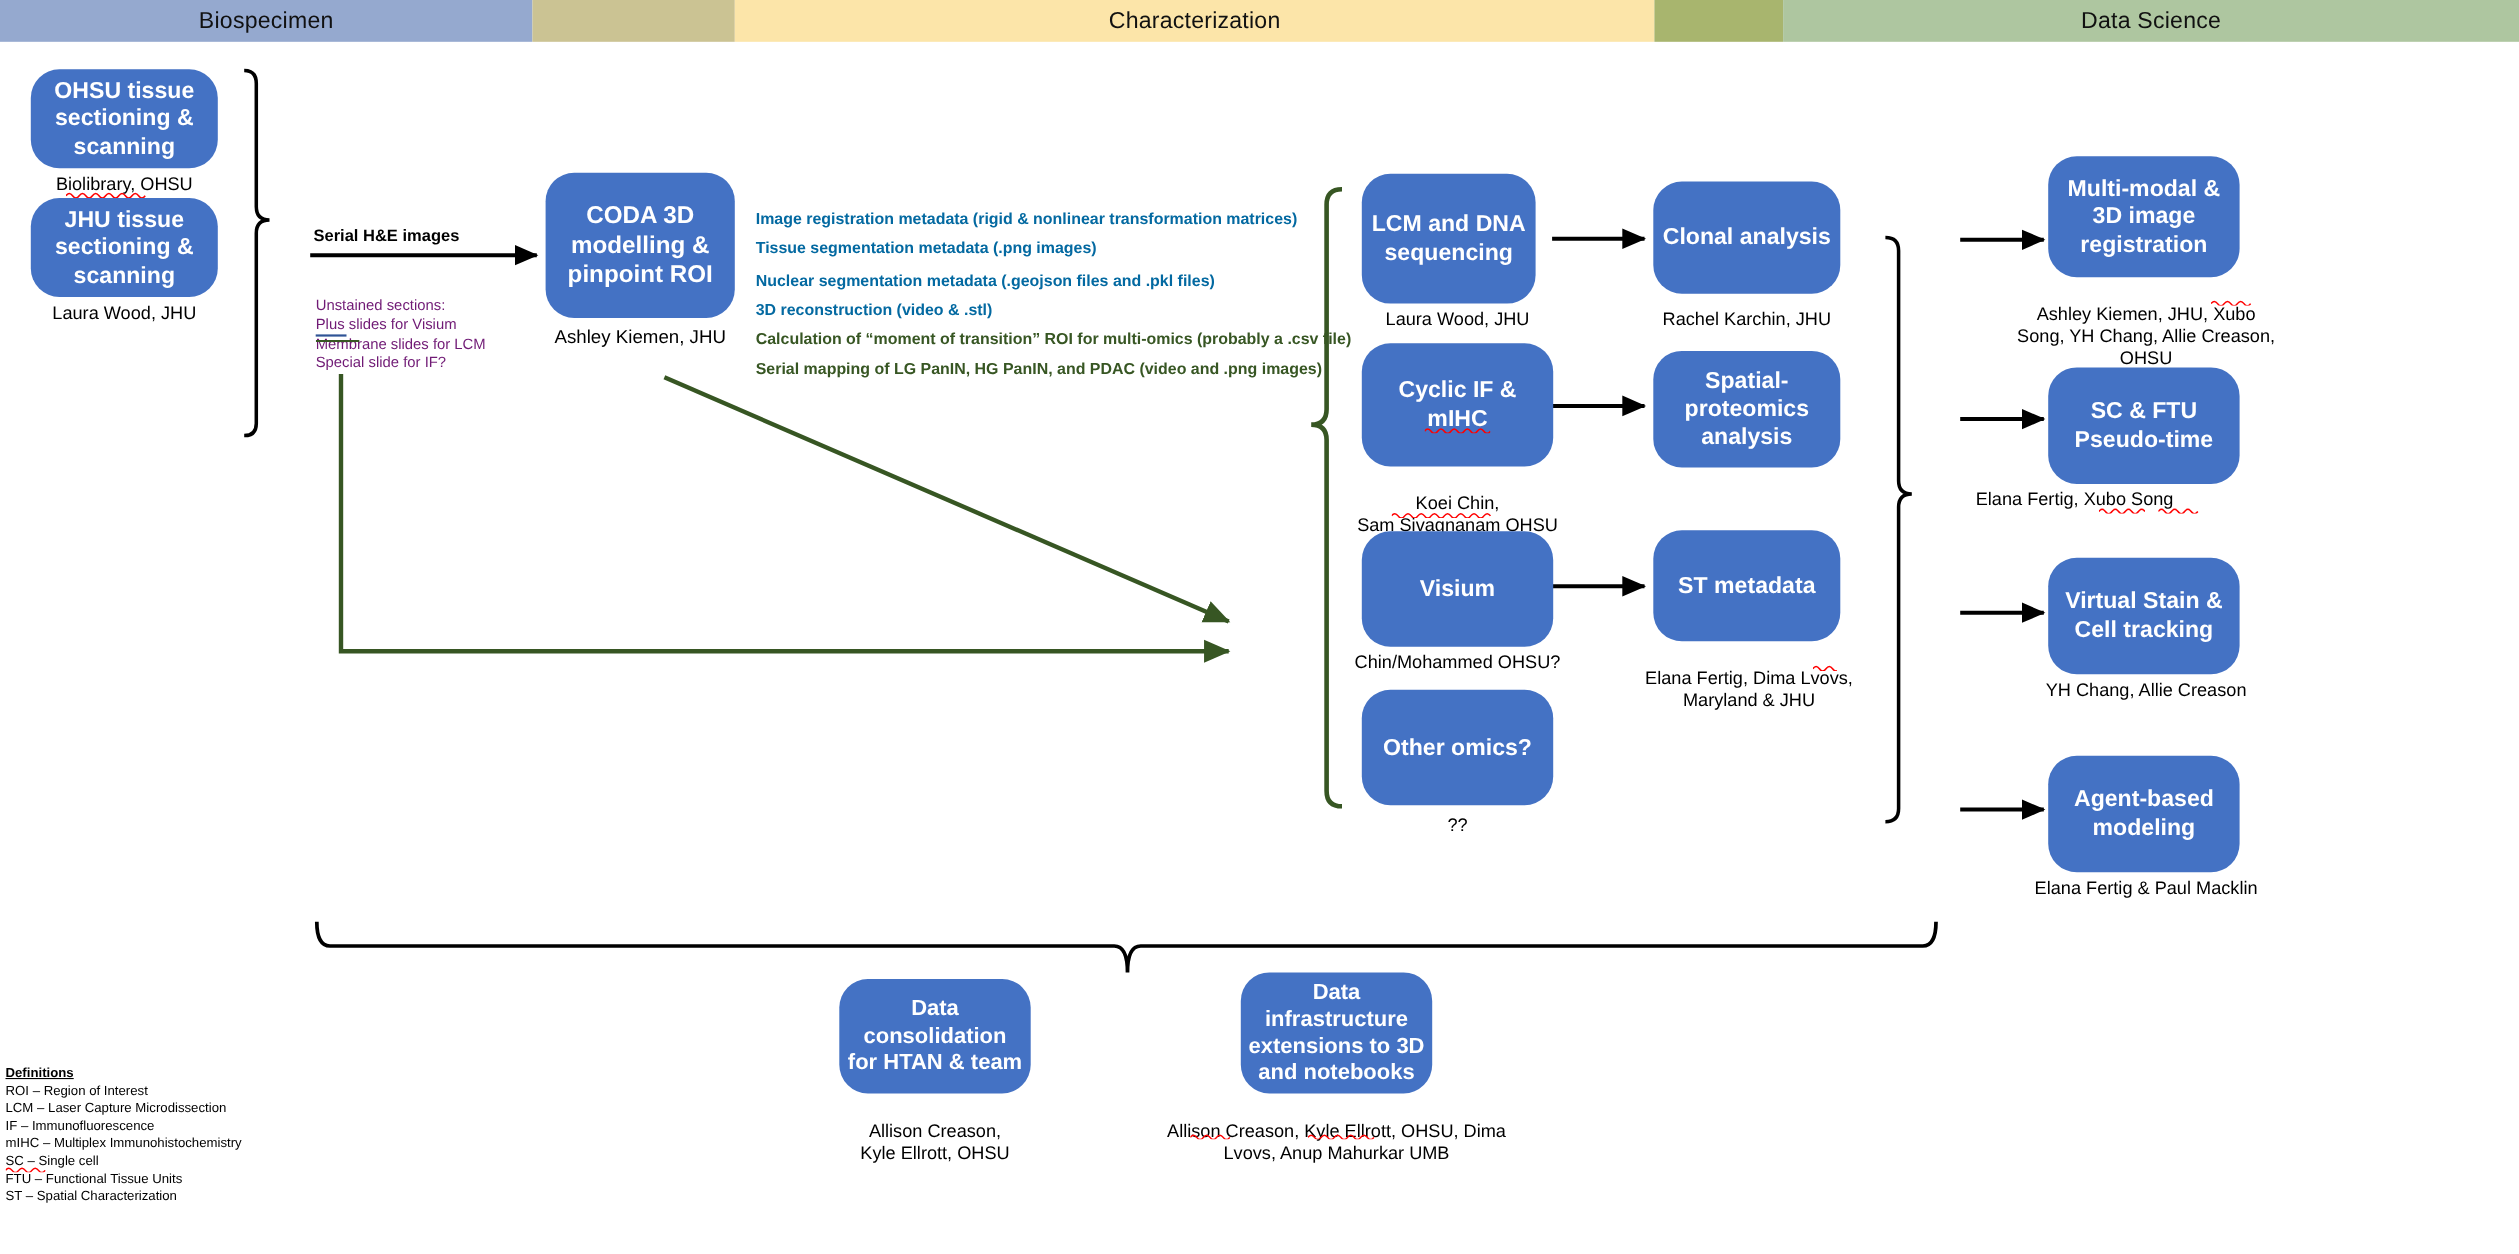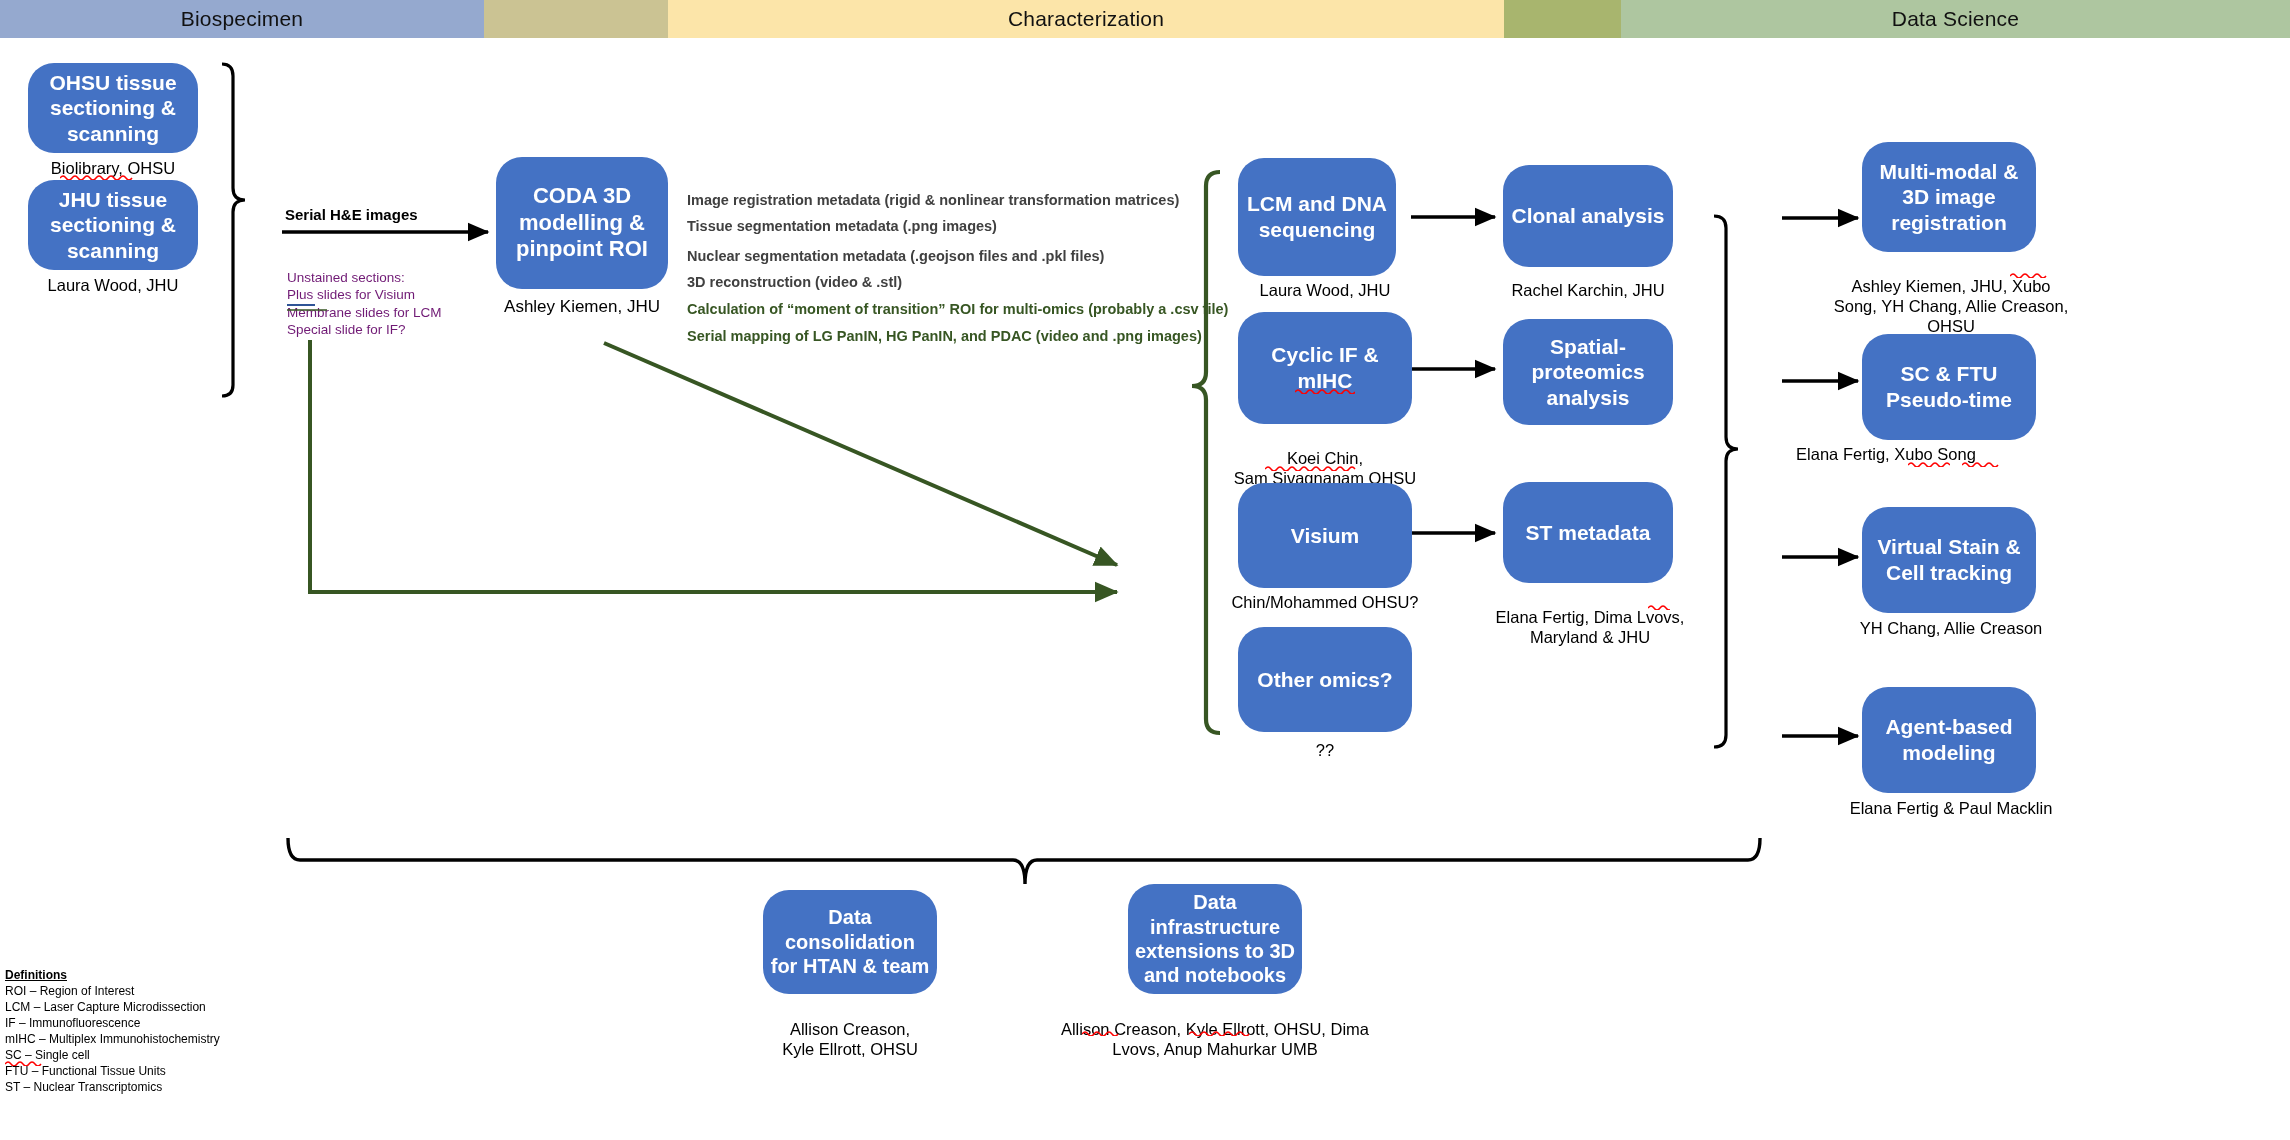--- a/index.html
+++ b/index.html
@@ -13,21 +13,21 @@
 
   
   .box{position:absolute;background:#4472C4;color:#fff;display:flex;
        align-items:center;justify-content:center;text-align:center;
        font-weight:bold;line-height:1.22;box-sizing:border-box;padding:2px 6px;border-radius:26px;}
   .box span{display:block;width:100%;}
 
   
   .cap{position:absolute;text-align:center;font-size:16.5px;color:#000;
        line-height:1.22;box-sizing:border-box;}
-  .meta-line{font-size:14.5px;font-weight:bold;color:#404040;line-height:1.0;
+  .meta-line{font-size:14.5px;font-weight:bold;color:#0369a1;line-height:1.0;
              white-space:nowrap;position:absolute;}
   .meta-green{color:#375623;}
   .green-note{position:absolute;font-size:13.5px;font-weight:normal;color:#701a75;
               line-height:1.28;white-space:nowrap;}
   .serial-lbl{position:absolute;font-size:15px;font-weight:bold;color:#000;white-space:nowrap;}
 
   
   #definitions{position:absolute;left:5px;top:968px;font-size:12px;line-height:1.33;}
   #definitions .def-title{text-decoration:underline;font-weight:bold;}
   #definitions div{white-space:nowrap;}
@@ -280,19 +280,19 @@
 </div>
 
 <div id="definitions">
   <div class="def-title">Definitions</div>
   <div>ROI – Region of Interest</div>
   <div>LCM – Laser Capture Microdissection</div>
   <div>IF – Immunofluorescence</div>
   <div>mIHC – Multiplex Immunohistochemistry</div>
   <div>SC – Single cell</div>
   <div>FTU – Functional Tissue Units</div>
-  <div>ST – Nuclear Transcriptomics</div>
+  <div>ST – Spatial Characterization</div>
 </div>
 <div class="sqw" style="left:5px;top:1060px;width:38px;">
   <svg width="38" height="6" viewBox="0 0 38 6">
       <path d="M0,4 q3,-4 6,0 t6,0 t6,0 t6,0 t6,0 t6,0" stroke="#ff0000" stroke-width="1.4" fill="none"></path>
     </svg>
 </div>
 
 </body></html>

